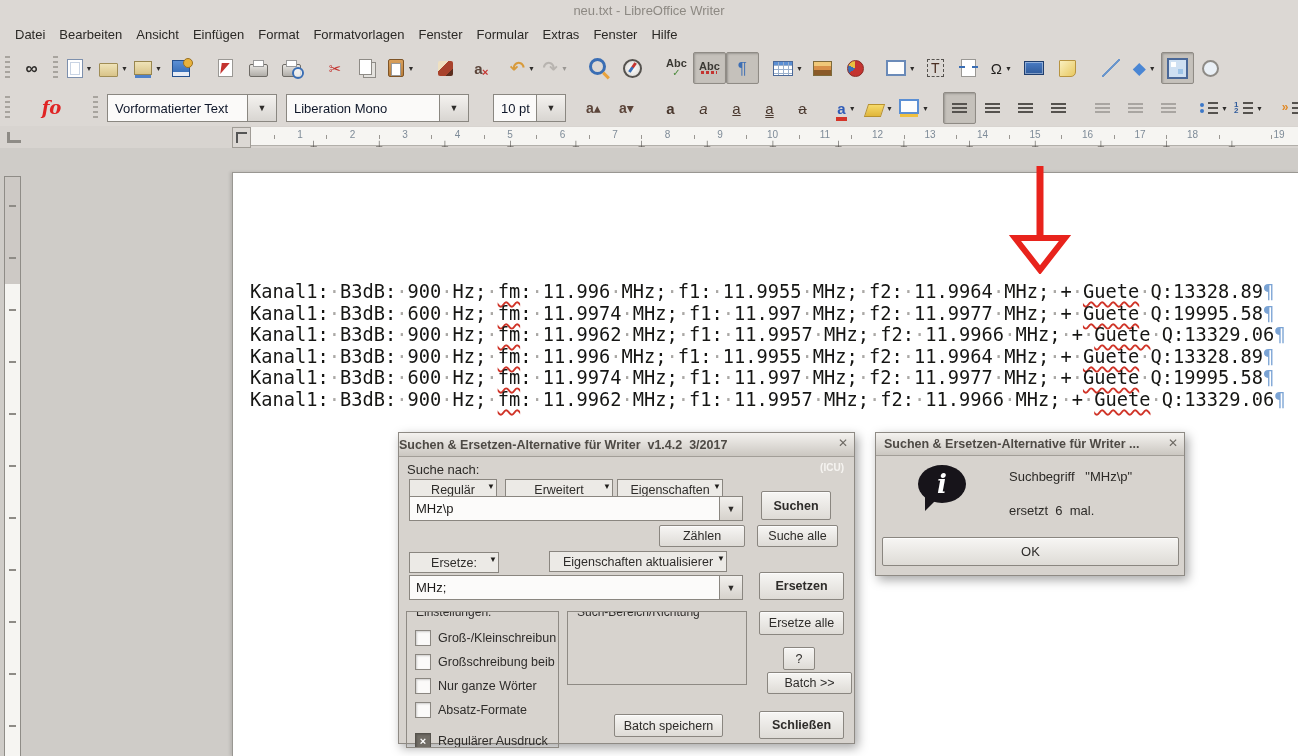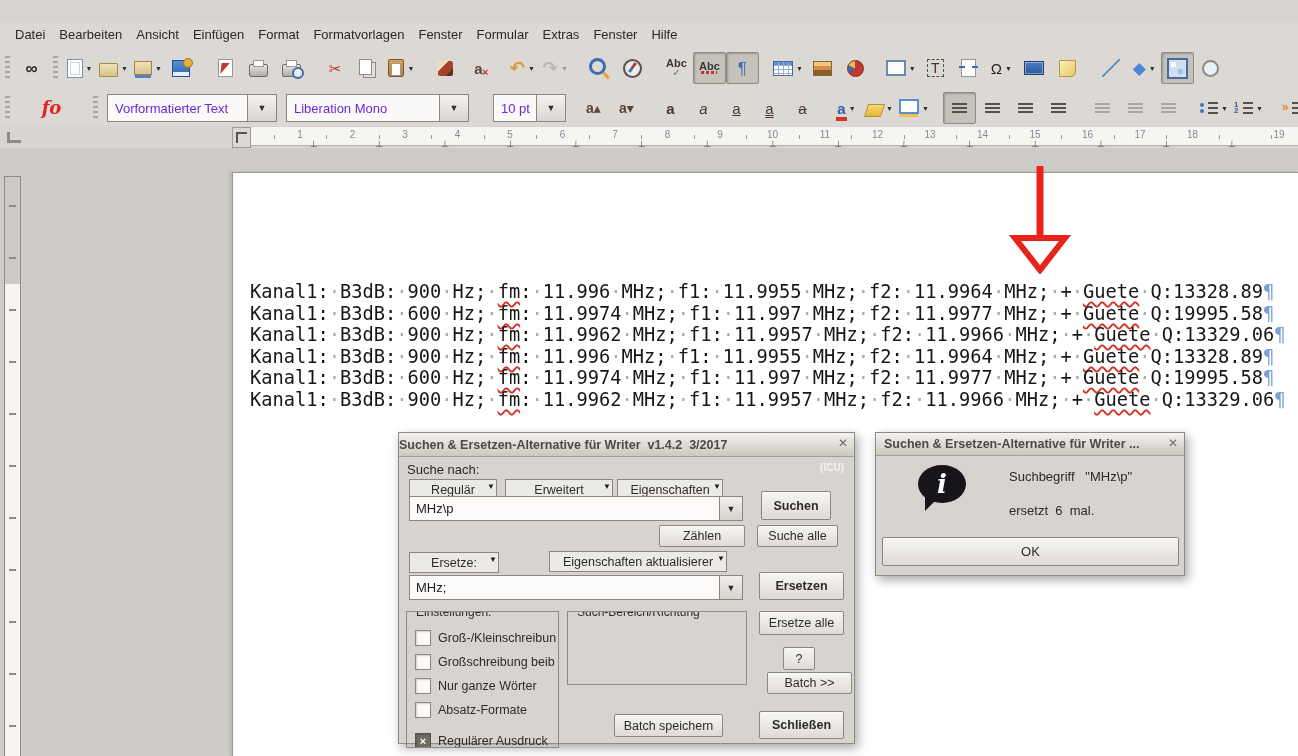--- a/index.html
+++ b/index.html
@@ -72,21 +72,21 @@
   [data-name="background-color-icon"] .glyph{width:16px;height:11px;margin-bottom:4px;background:#fdfdfd;border:2px solid #5b8fd4;box-shadow:0 4px 0 -1px #f0c040;}
   .bars .glyph{width:15px;height:11px;background:repeating-linear-gradient(#55524e 0 2px,transparent 2px 4px);}
   [data-name="bullet-list-icon"] .glyph,[data-name="numbered-list-icon"] .glyph{width:10px;height:12px;margin-left:9px;background:repeating-linear-gradient(#55524e 0 2px,transparent 2px 5px);}
   [data-name="bullet-list-icon"] .glyph::before{content:"";position:absolute;left:-8px;top:1px;width:4px;height:4px;border-radius:50%;background:#3c78c8;box-shadow:0 6px 0 #3c78c8;}
   [data-name="numbered-list-icon"] .glyph::before{content:"1\A 2";white-space:pre;position:absolute;left:-9px;top:0;font-size:8px;line-height:6px;font-weight:bold;color:#2f5a9a;}
   [data-name="indent-increase-icon"] .glyph,[data-name="indent-decrease-icon"] .glyph{width:12px;height:12px;margin-left:9px;background:repeating-linear-gradient(#55524e 0 2px,transparent 2px 5px);}
   [data-name="indent-increase-icon"] .glyph::before{content:"»";position:absolute;left:-10px;top:-1px;font-size:12px;font-weight:bold;color:#e08a28;}
   [data-name="indent-decrease-icon"] .glyph::before{content:"«";position:absolute;left:-10px;top:-1px;font-size:12px;font-weight:bold;color:#e08a28;}
 
   .combo{height:26px;background:#fbfaf9;border:1px solid #8a8781;display:flex;align-items:center;position:relative;flex:none;}
-  .combo .val{padding:0 7px;font-size:13px;color:#6d28d9;white-space:nowrap;overflow:hidden;flex:1;}
+  .combo .val{padding:0 7px;font-size:13px;color:#0f172a;white-space:nowrap;overflow:hidden;flex:1;}
   .combo .dd{width:28px;height:100%;background:linear-gradient(#f4f2ef,#d8d5d1);border-left:1px solid #8a8781;display:flex;align-items:center;justify-content:center;font-size:9px;color:#2e2c2a;flex:none;}
 
   
   #ruler-h{position:absolute;left:0;top:126px;width:100%;height:22px;background:#d8d4d0;}
   #ruler-h .band{position:absolute;left:232px;right:0;top:1px;bottom:2px;background:#f6f5f2;border-bottom:1px solid #b2afaa;}
   #tab-selector{position:absolute;left:232px;top:1px;width:17px;height:19px;background:#dcd8d4;border:1px solid #a09c96;}
   #tab-selector::after{content:"";position:absolute;left:3px;top:4px;width:9px;height:9px;border-left:2px solid #555;border-top:2px solid #555;}
   .rnum{position:absolute;top:3px;transform:translateX(-50%);font-size:10px;color:#7e8b98;}
   .rtick{position:absolute;top:9px;width:1px;height:4px;background:#9a9792;}
   .rtab{position:absolute;bottom:0;transform:translateX(-50%);font-size:9px;color:#4e4b47;line-height:8px;}
@@ -132,20 +132,23 @@
   #info-icon{position:absolute;left:42px;top:32px;width:48px;height:38px;background:#17141a;border-radius:50%;display:flex;align-items:center;justify-content:center;}
   #info-icon::after{content:"";position:absolute;left:7px;bottom:-8px;border:8px solid transparent;border-top-color:#17141a;border-left-color:#17141a;}
   #info-icon .i{color:#fff;font-family:"DejaVu Serif","Liberation Serif",serif;font-style:italic;font-weight:bold;font-size:26px;line-height:1;}
   .msgline{position:absolute;left:133px;font-size:13px;color:#2c2a27;white-space:pre;}
 </style>
 </head>
 <body>
 
 <div id="app" data-name="application-window">
 
+  <div id="titlebar" data-name="titlebar">
+    <div id="window-title" data-name="window-title">neu.txt - LibreOffice Writer</div>
+  </div>
 
   <div id="menubar" data-name="menu-bar">
       <span class="menu-item" data-name="menu-datei">Datei</span>
       <span class="menu-item" data-name="menu-bearbeiten">Bearbeiten</span>
       <span class="menu-item" data-name="menu-ansicht">Ansicht</span>
       <span class="menu-item" data-name="menu-einfügen">Einfügen</span>
       <span class="menu-item" data-name="menu-format">Format</span>
       <span class="menu-item" data-name="menu-formatvorlagen">Formatvorlagen</span>
       <span class="menu-item" data-name="menu-tabelle">Fenster</span>
       <span class="menu-item" data-name="menu-formular">Formular</span>

